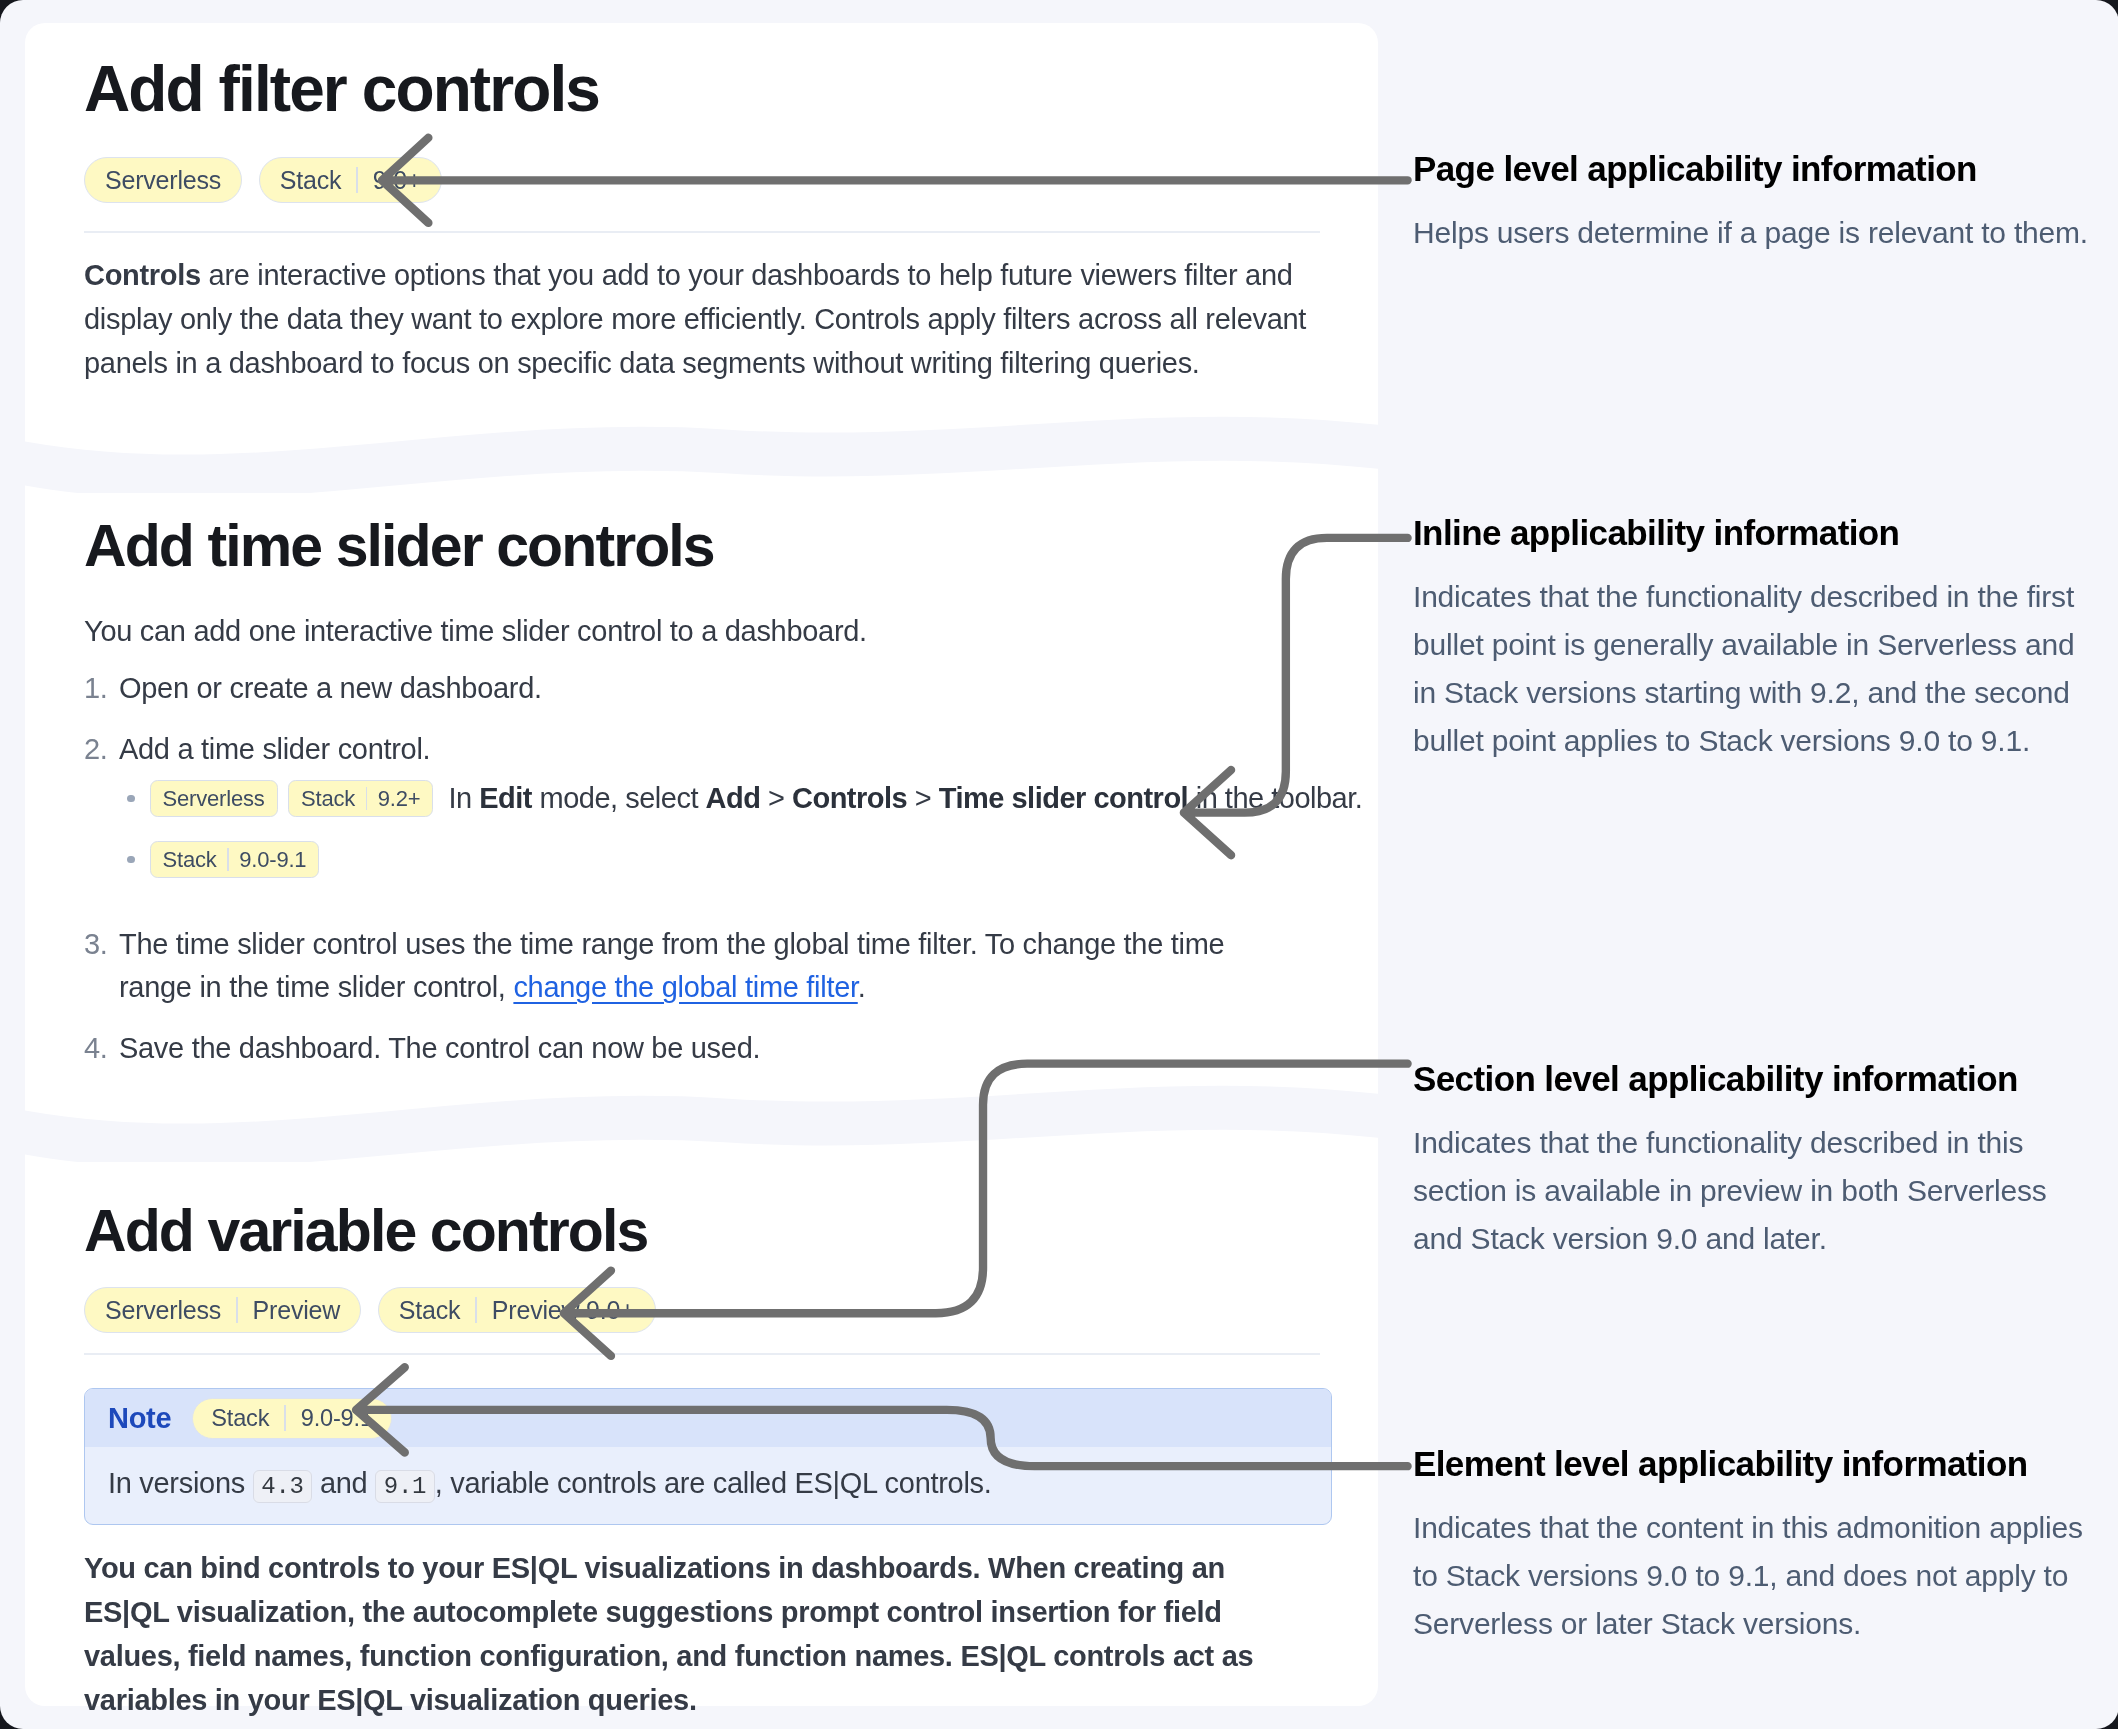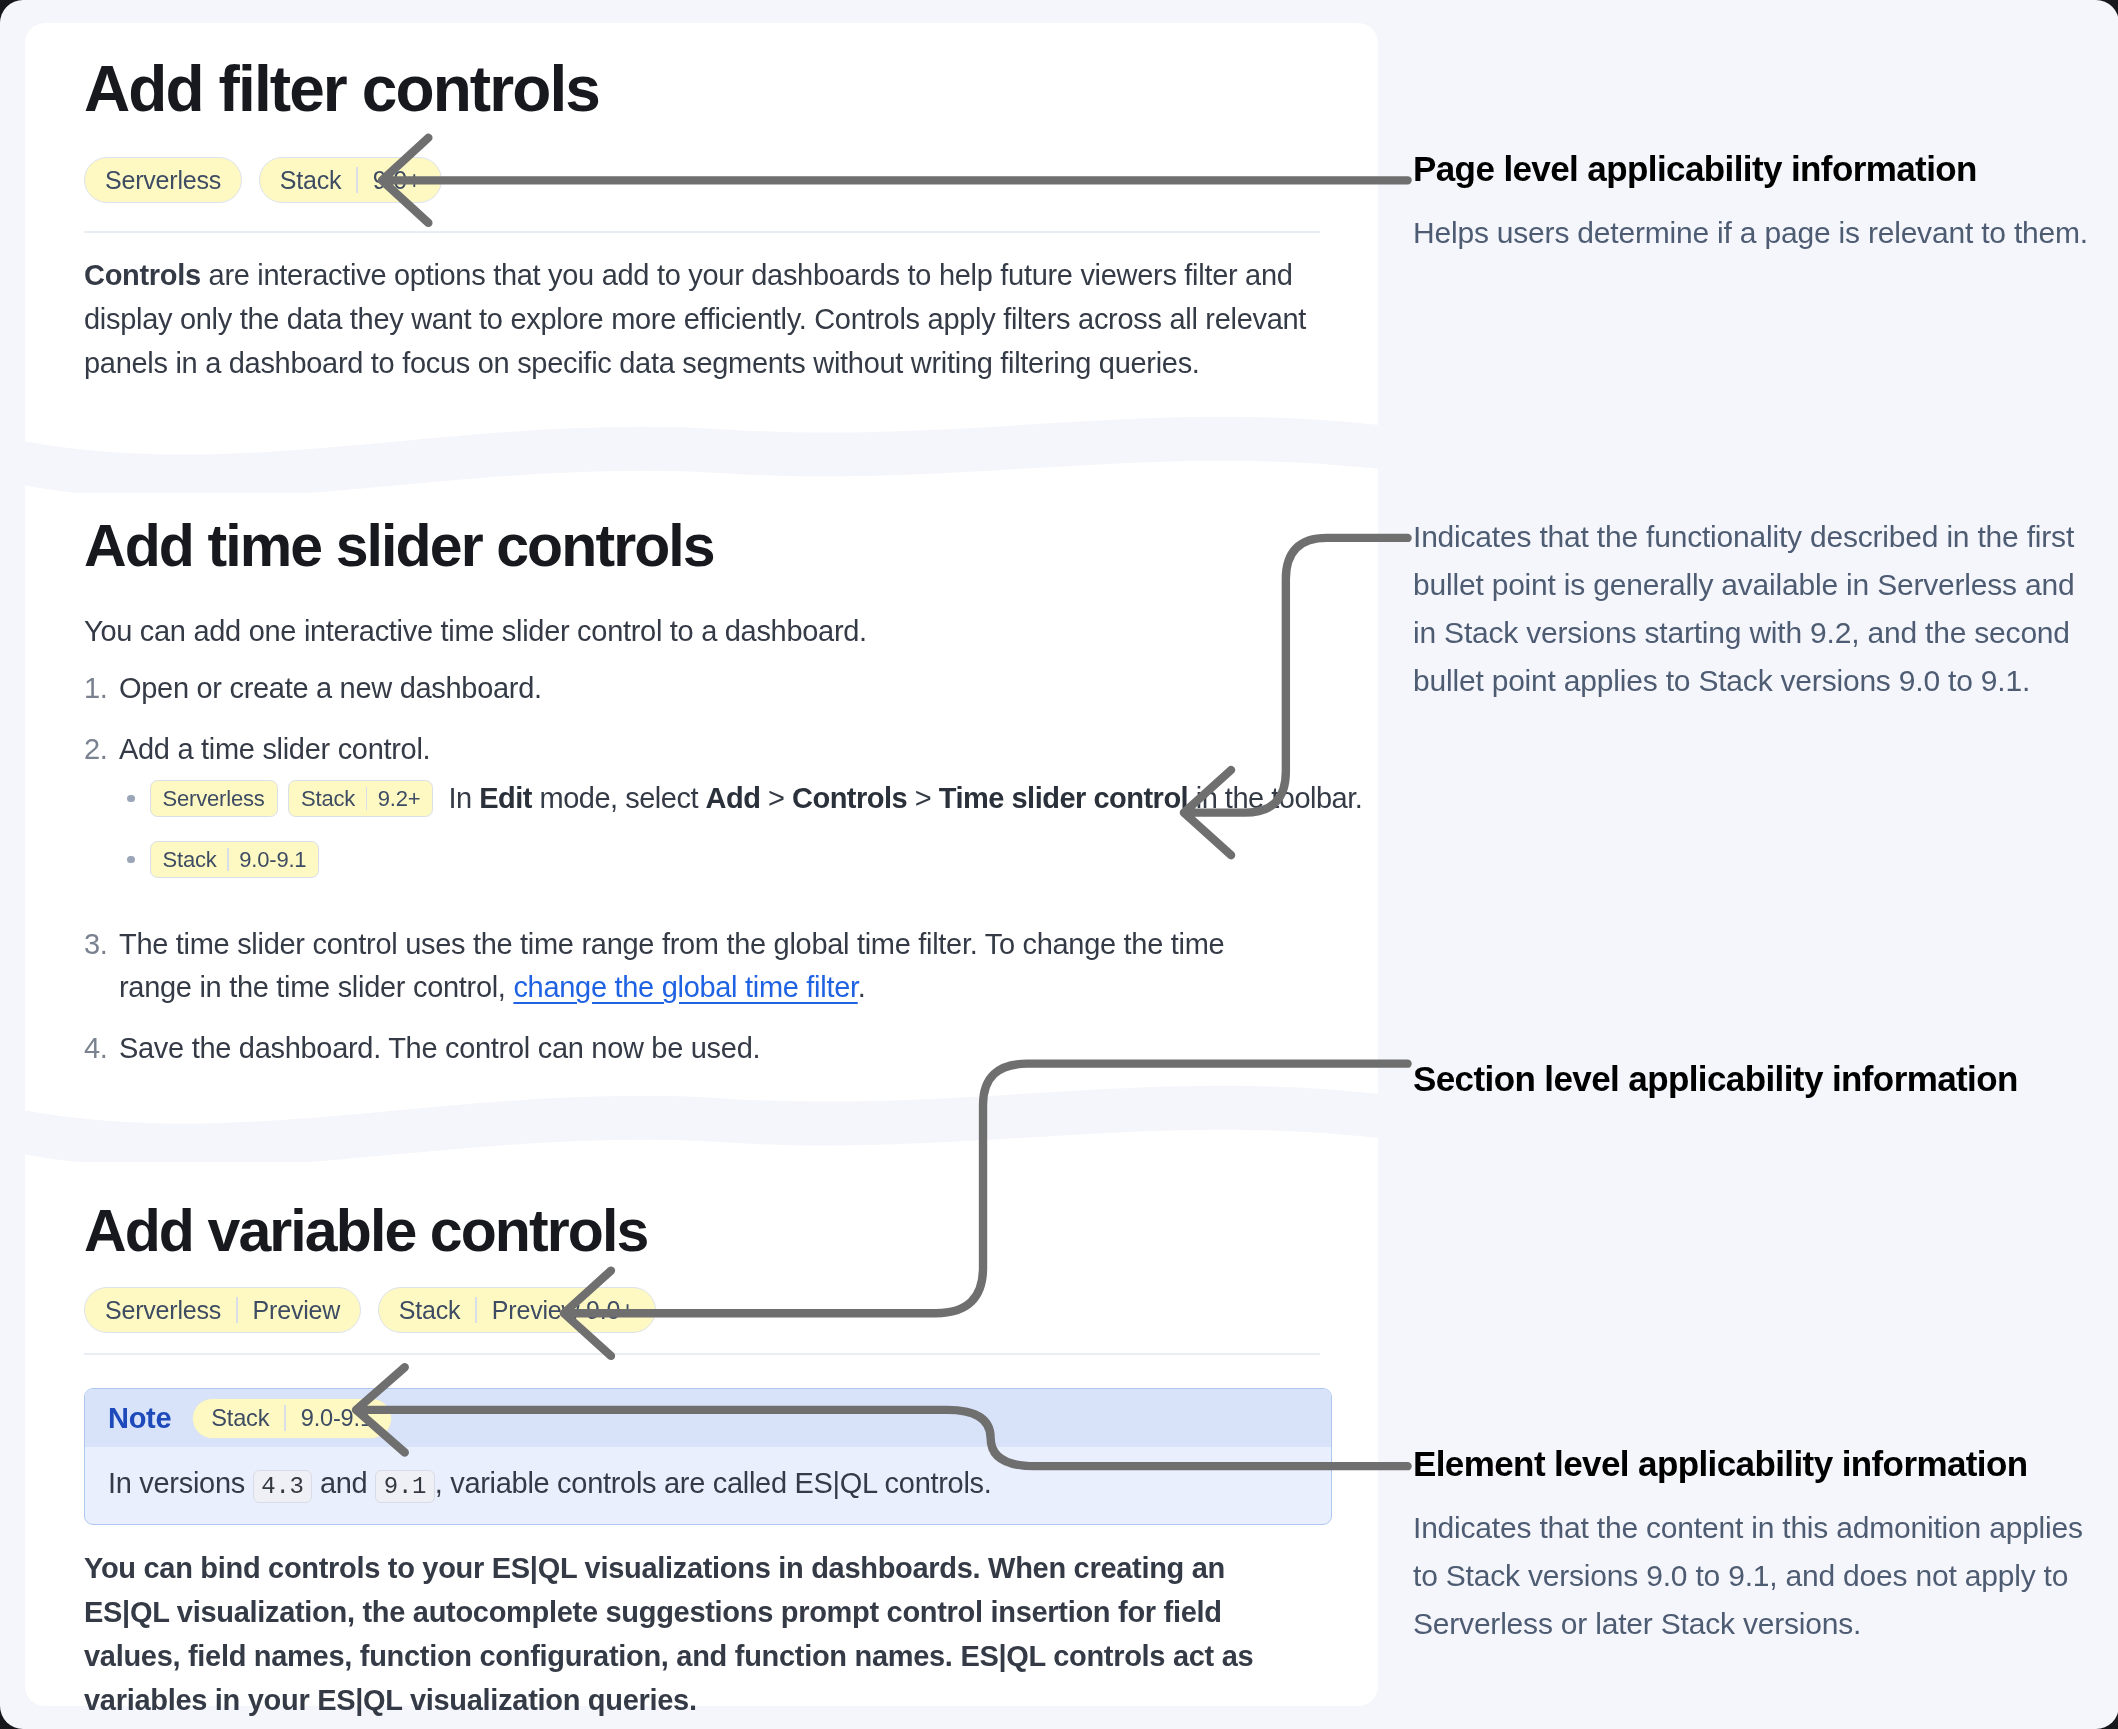--- a/index.html
+++ b/index.html
@@ -189,24 +189,26 @@
 
       <p class="abs body-text" style="left:59px;top:1523px;width:1217px;margin:0;font-weight:bold;">You can bind controls to your ES|QL visualizations in dashboards. When creating an ES|QL visualization, the autocomplete suggestions prompt control insertion for field values, field names, function configuration, and function names. ES|QL controls act as variables in your ES|QL visualization queries.</p>
     </section>
   </div>
 
   <div class="ann" style="top:149px;">
     <div class="ann-title">Page level applicability information</div>
     <div class="ann-body">Helps users determine if a page is relevant to them.</div>
   </div>
   <div class="ann" style="top:513px;">
+    <div class="ann-title">Inline applicability information</div>
     <div class="ann-body">Indicates that the functionality described in the first bullet point is generally available in Serverless and in Stack versions starting with 9.2, and the second bullet point applies to Stack versions 9.0 to 9.1.</div>
   </div>
   <div class="ann" style="top:1039px;margin-top:20px;">
     <div class="ann-title">Section level applicability information</div>
+    <div class="ann-body">Indicates that the functionality described in this section is available in preview in both Serverless and Stack version 9.0 and later.</div>
   </div>
   <div class="ann" style="top:1444px;">
     <div class="ann-title">Element level applicability information</div>
     <div class="ann-body">Indicates that the content in this admonition applies to Stack versions 9.0 to 9.1, and does not apply to Serverless or later Stack versions.</div>
   </div>
 
   <svg class="arrows" viewBox="0 0 2785 2273">
     <g stroke="#6f6f6f" stroke-width="11" fill="none" stroke-linecap="round" stroke-linejoin="round">
 
       <path d="M1850,237 H505 M563,181 L502,237 L563,293"></path>

